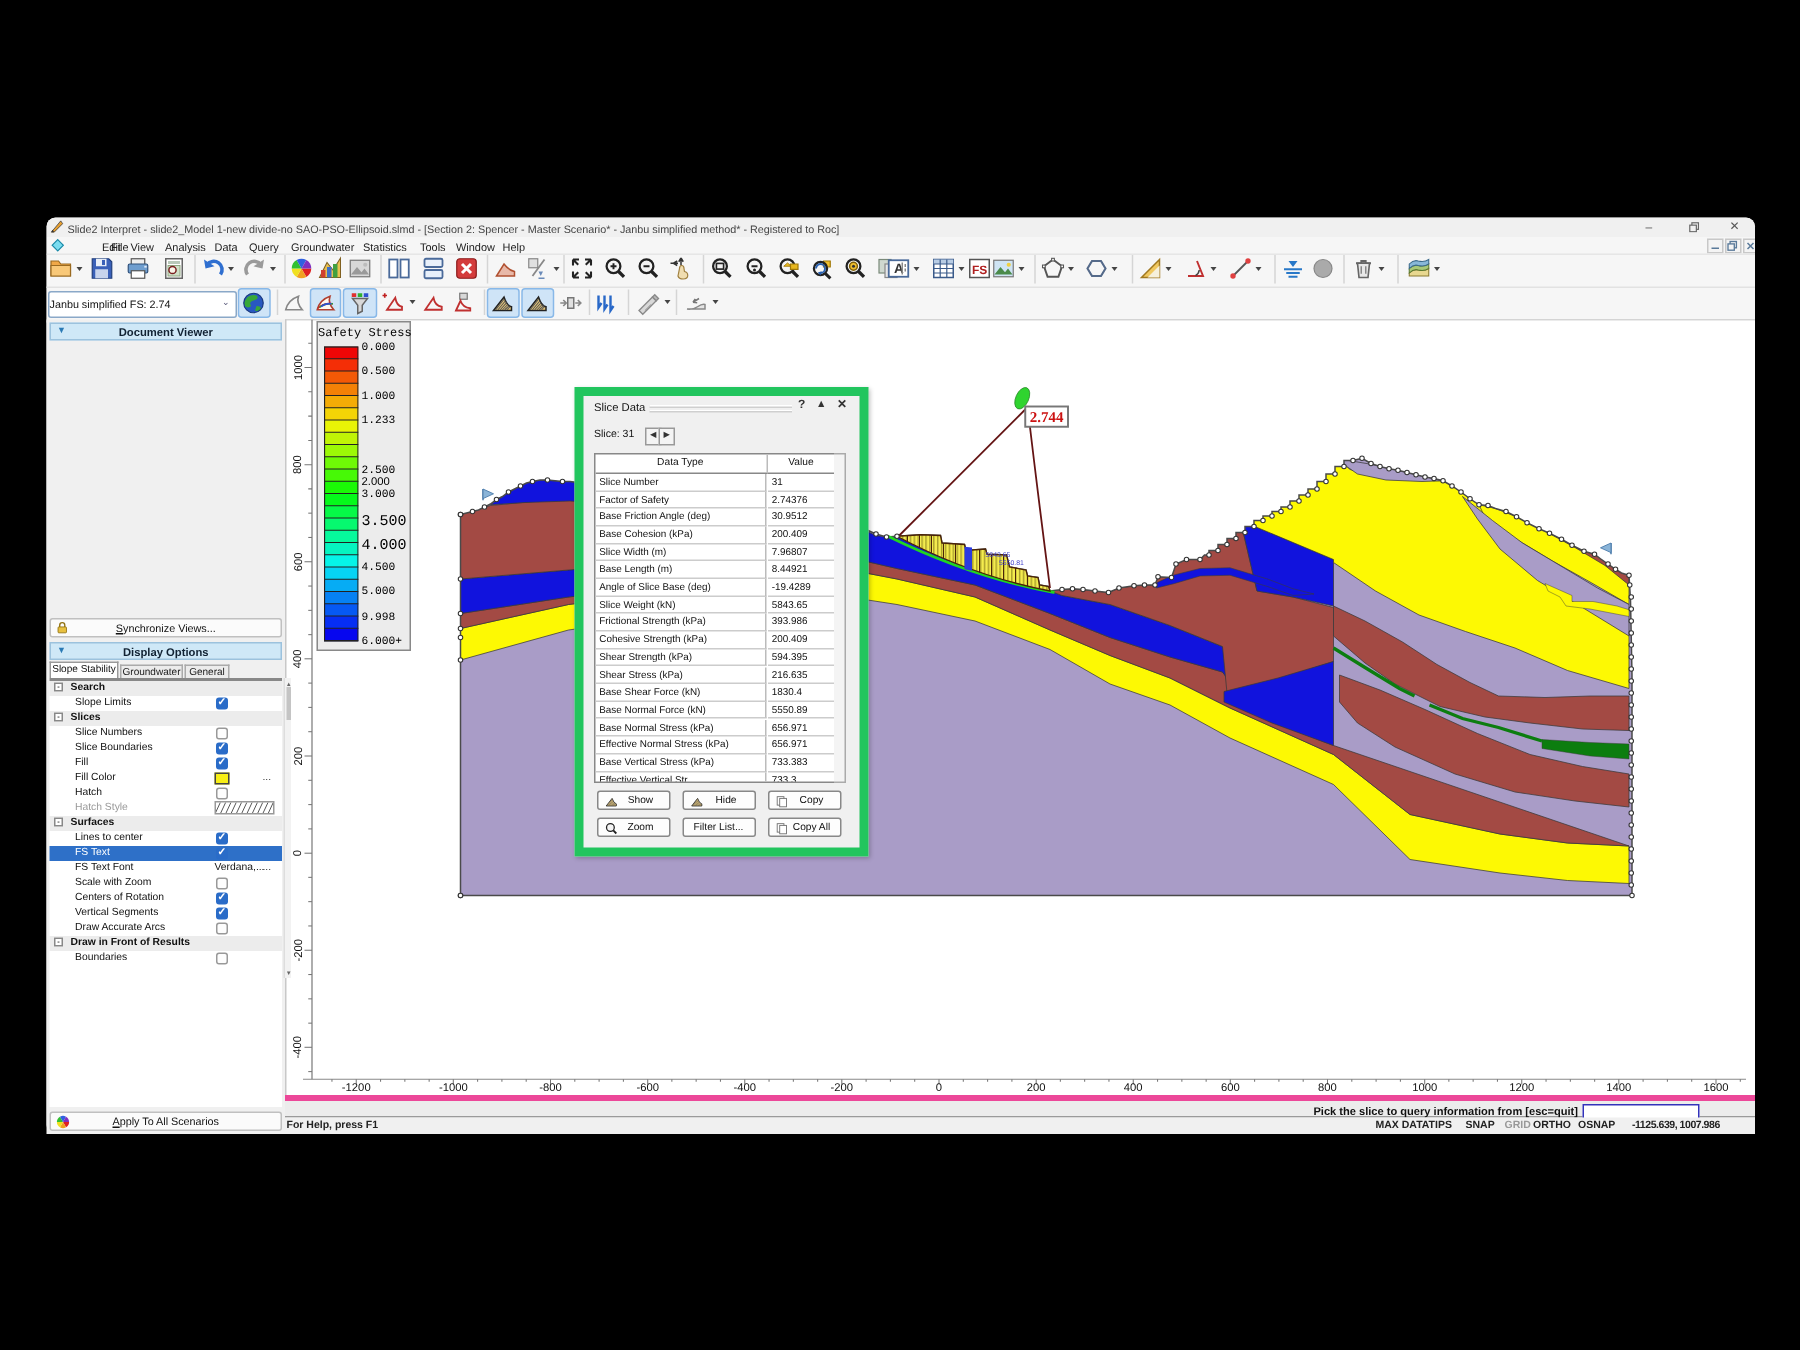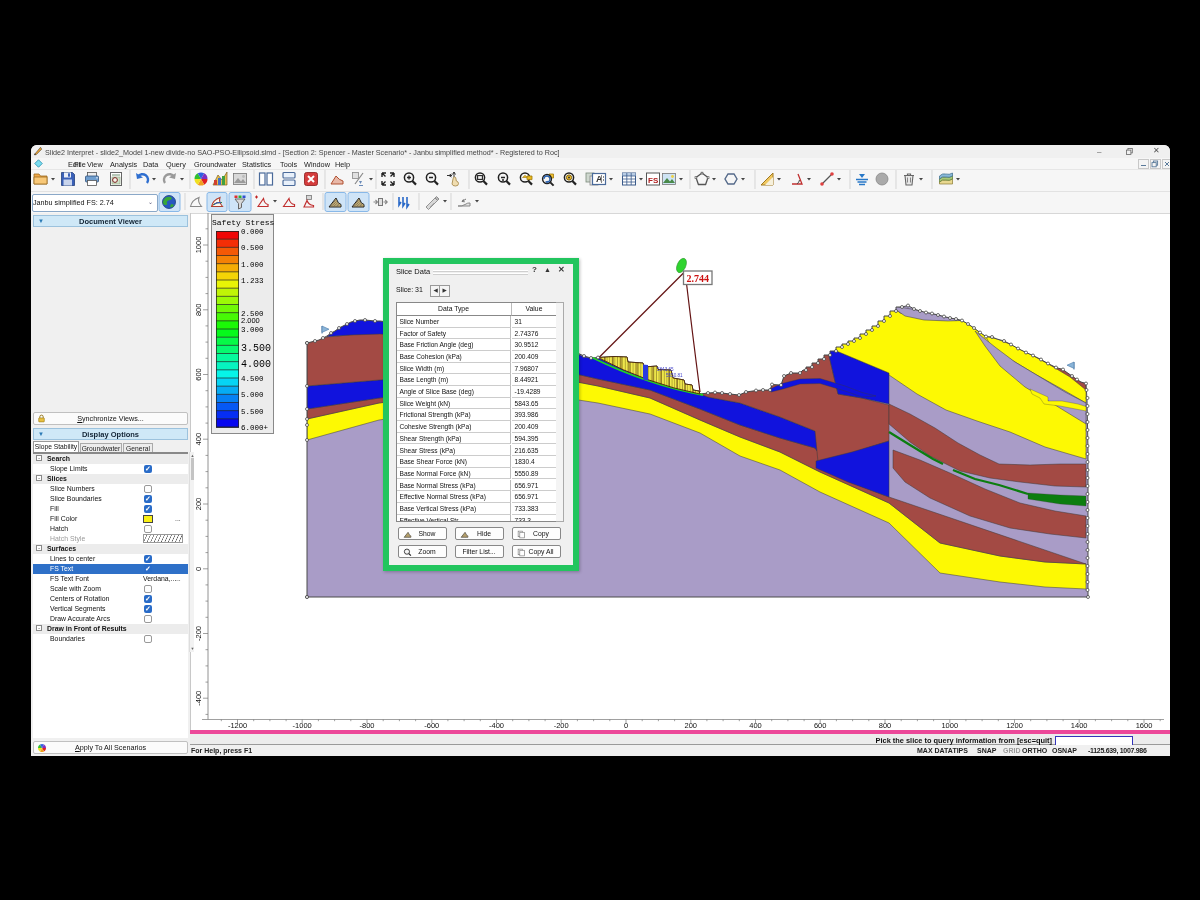--- a/index.html
+++ b/index.html
@@ -686,21 +686,21 @@
     <div style="position:absolute;left:29px;top:29.33px;font-family:'Liberation Mono',monospace;font-size:7.5px;color:#000;">0.500</div>
     <div style="position:absolute;left:29px;top:45.67px;font-family:'Liberation Mono',monospace;font-size:7.5px;color:#000;">1.000</div>
     <div style="position:absolute;left:29px;top:62.00px;font-family:'Liberation Mono',monospace;font-size:7.5px;color:#000;">1.233</div>
     <div style="position:absolute;left:29px;top:78.33px;font-family:Liberation Sans, sans-serif;font-size:7.5px;color:#000;margin-top:23px;">2.000</div>
     <div style="position:absolute;left:29px;top:94.67px;font-family:'Liberation Mono',monospace;font-size:7.5px;color:#000;">2.500</div>
     <div style="position:absolute;left:29px;top:111.00px;font-family:'Liberation Mono',monospace;font-size:7.5px;color:#000;">3.000</div>
     <div style="position:absolute;left:29px;top:128px;font-family:'Liberation Mono',monospace;font-size:10px;color:#000;">3.500</div>
     <div style="position:absolute;left:29px;top:143.67px;font-family:'Liberation Mono',monospace;font-size:10px;color:#000;">4.000</div>
     <div style="position:absolute;left:29px;top:160.00px;font-family:'Liberation Mono',monospace;font-size:7.5px;color:#000;">4.500</div>
     <div style="position:absolute;left:29px;top:176.33px;font-family:'Liberation Mono',monospace;font-size:7.5px;color:#000;">5.000</div>
-    <div style="position:absolute;left:29px;top:192.67px;font-family:'Liberation Mono',monospace;font-size:7.5px;color:#000;">5.500</div>
+    <div style="position:absolute;left:29px;top:192.67px;font-family:'Liberation Mono',monospace;font-size:7.5px;color:#000;">9.998</div>
     <div style="position:absolute;left:29px;top:209.00px;font-family:'Liberation Mono',monospace;font-size:7.5px;color:#000;">6.000+</div>
   </div>
 <div style="position:absolute;left:383px;top:258px;width:184px;height:301px;background:#f0f0f0;border:6px solid #22c55e;box-shadow:1px 1px 3px rgba(0,0,0,0.25);font-family:'Liberation Sans',sans-serif;">
     <div style="position:absolute;left:7px;top:3px;font-size:7.5px;color:#111;">Slice Data</div>
     <div style="position:absolute;left:44px;top:6px;width:95px;height:1px;background:#cfcfcf;border-top:1px solid #fff;"></div>
     <div style="position:absolute;left:44px;top:8.5px;width:95px;height:1px;background:#cfcfcf;border-top:1px solid #fff;"></div>
     <div style="position:absolute;left:143px;top:1px;font-size:8px;color:#333;font-weight:bold;">?</div>
     <div style="position:absolute;left:155px;top:2px;font-size:7px;color:#333;">▲</div>
     <div style="position:absolute;left:169px;top:1px;font-size:8px;color:#333;font-weight:bold;">✕</div>
     <div style="position:absolute;left:7px;top:22px;font-size:7px;color:#111;">Slice: 31</div>

